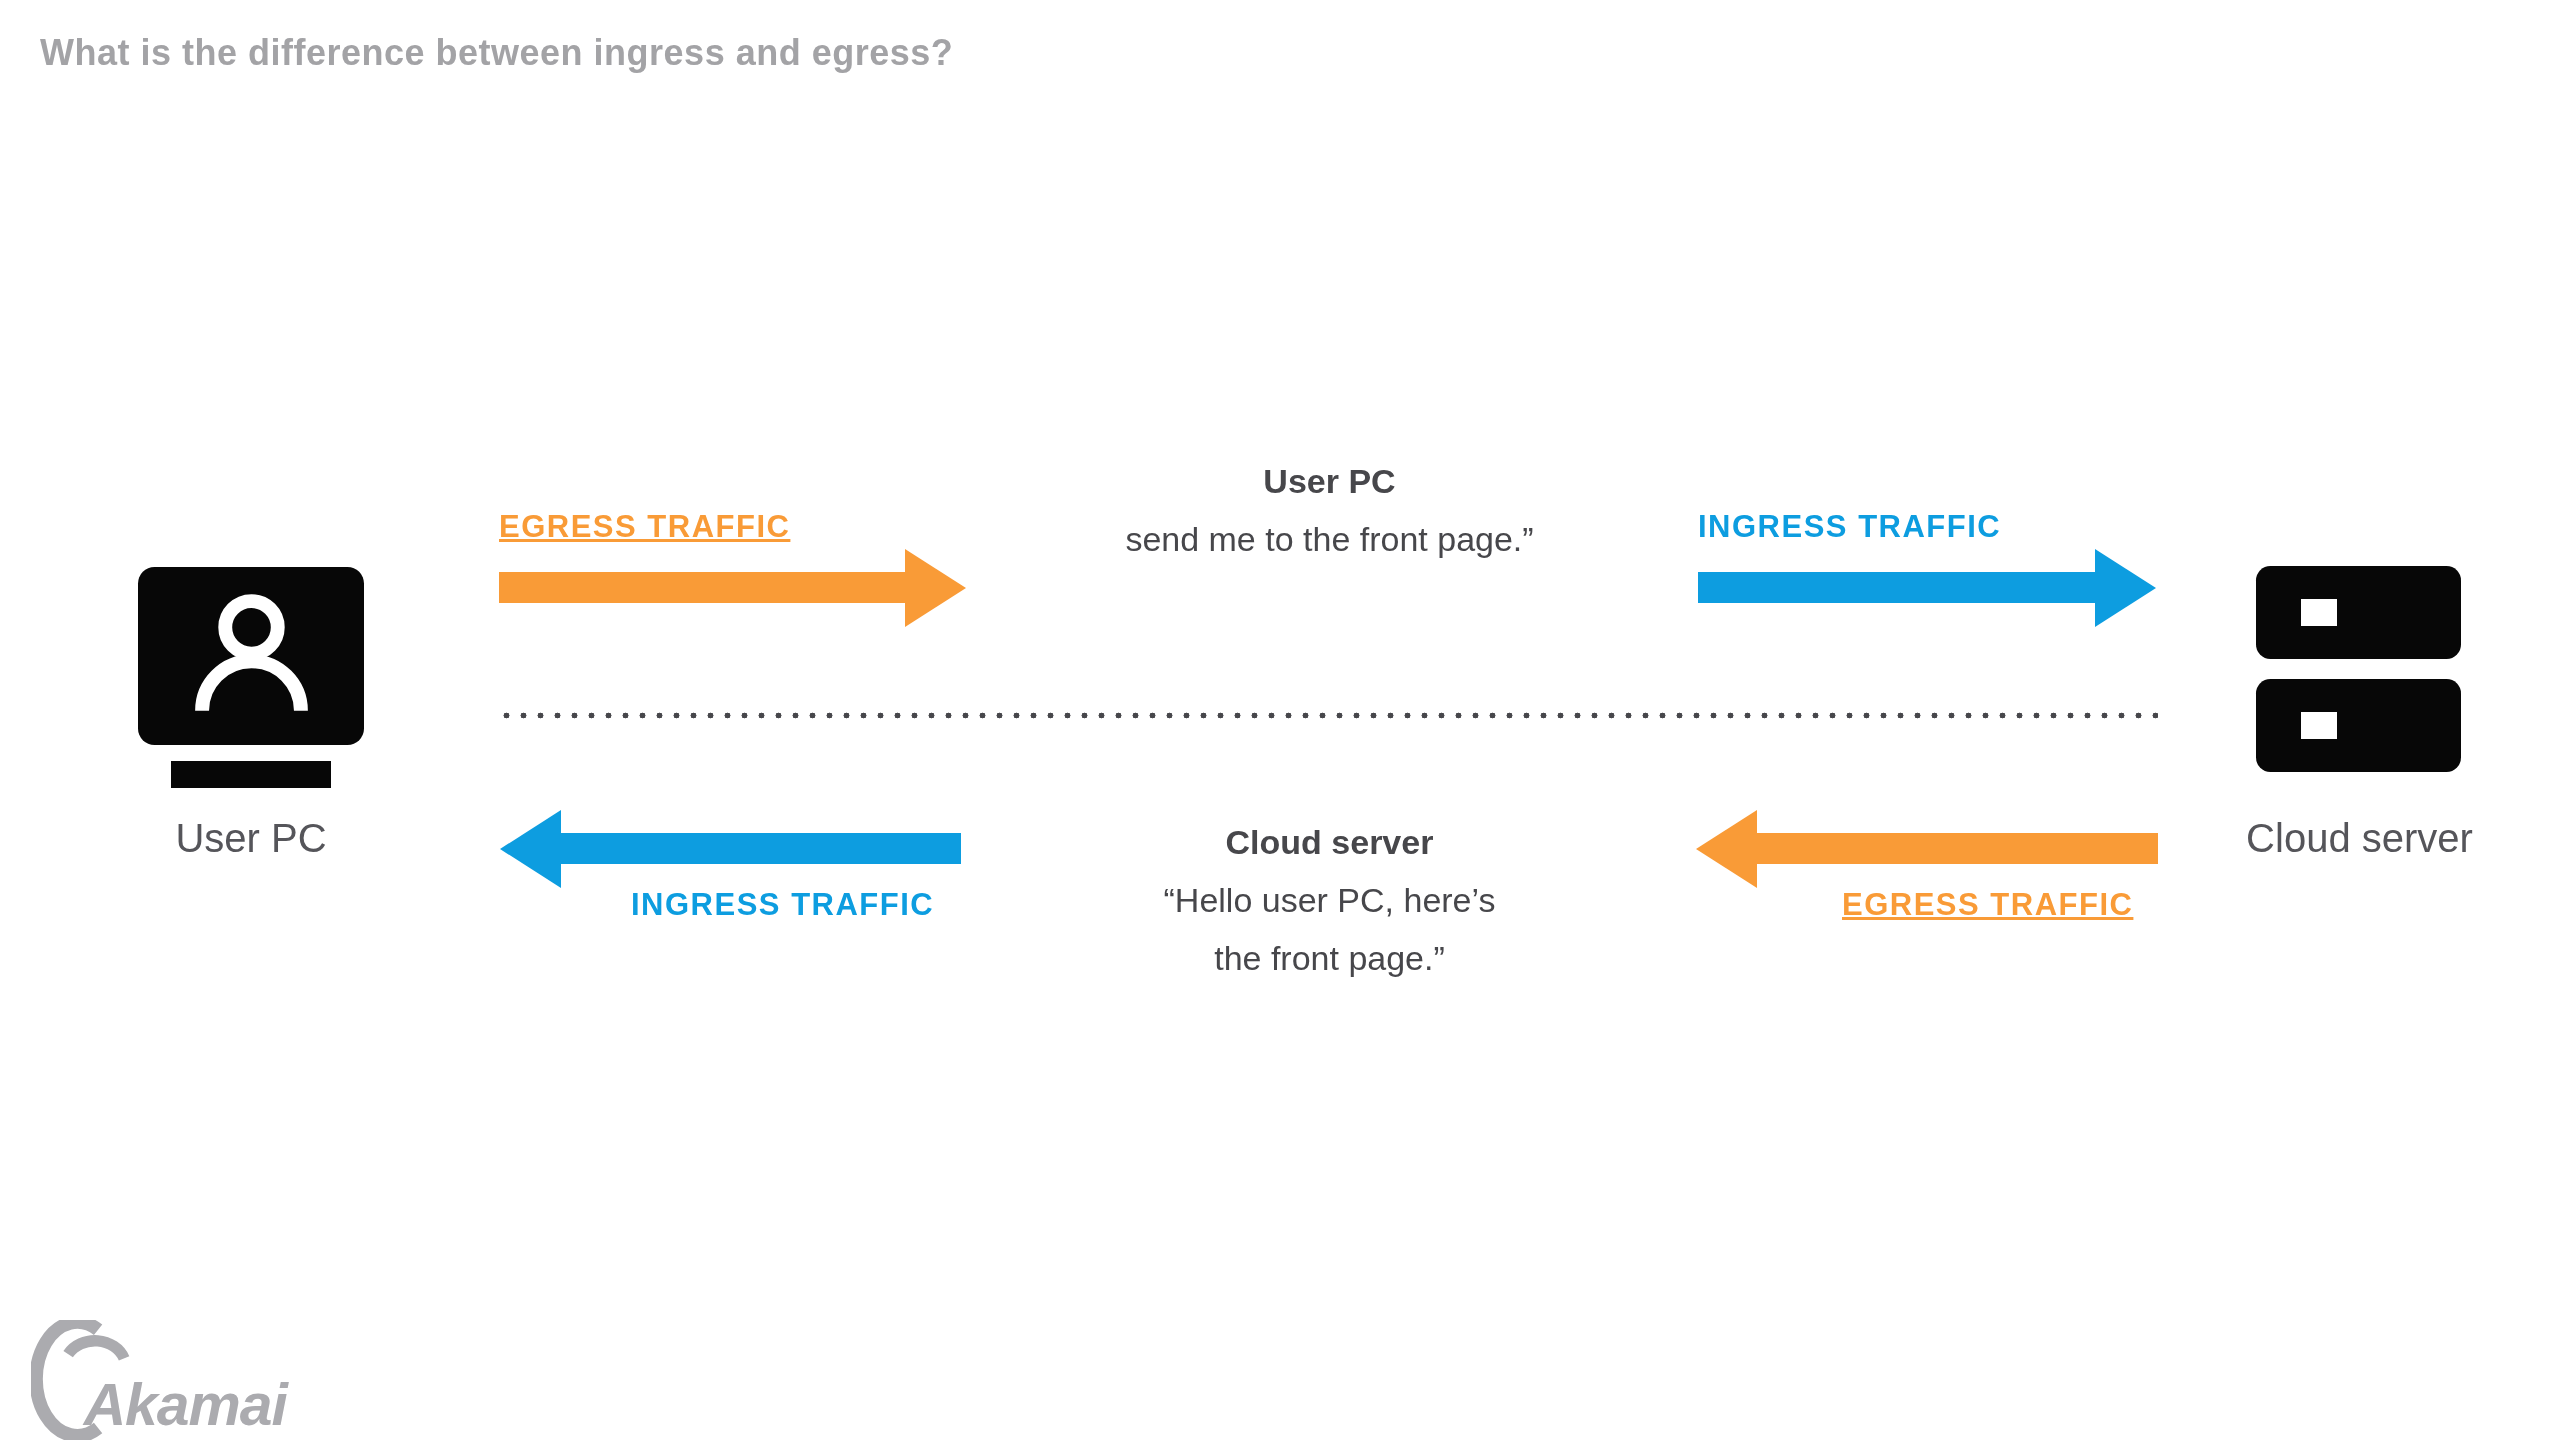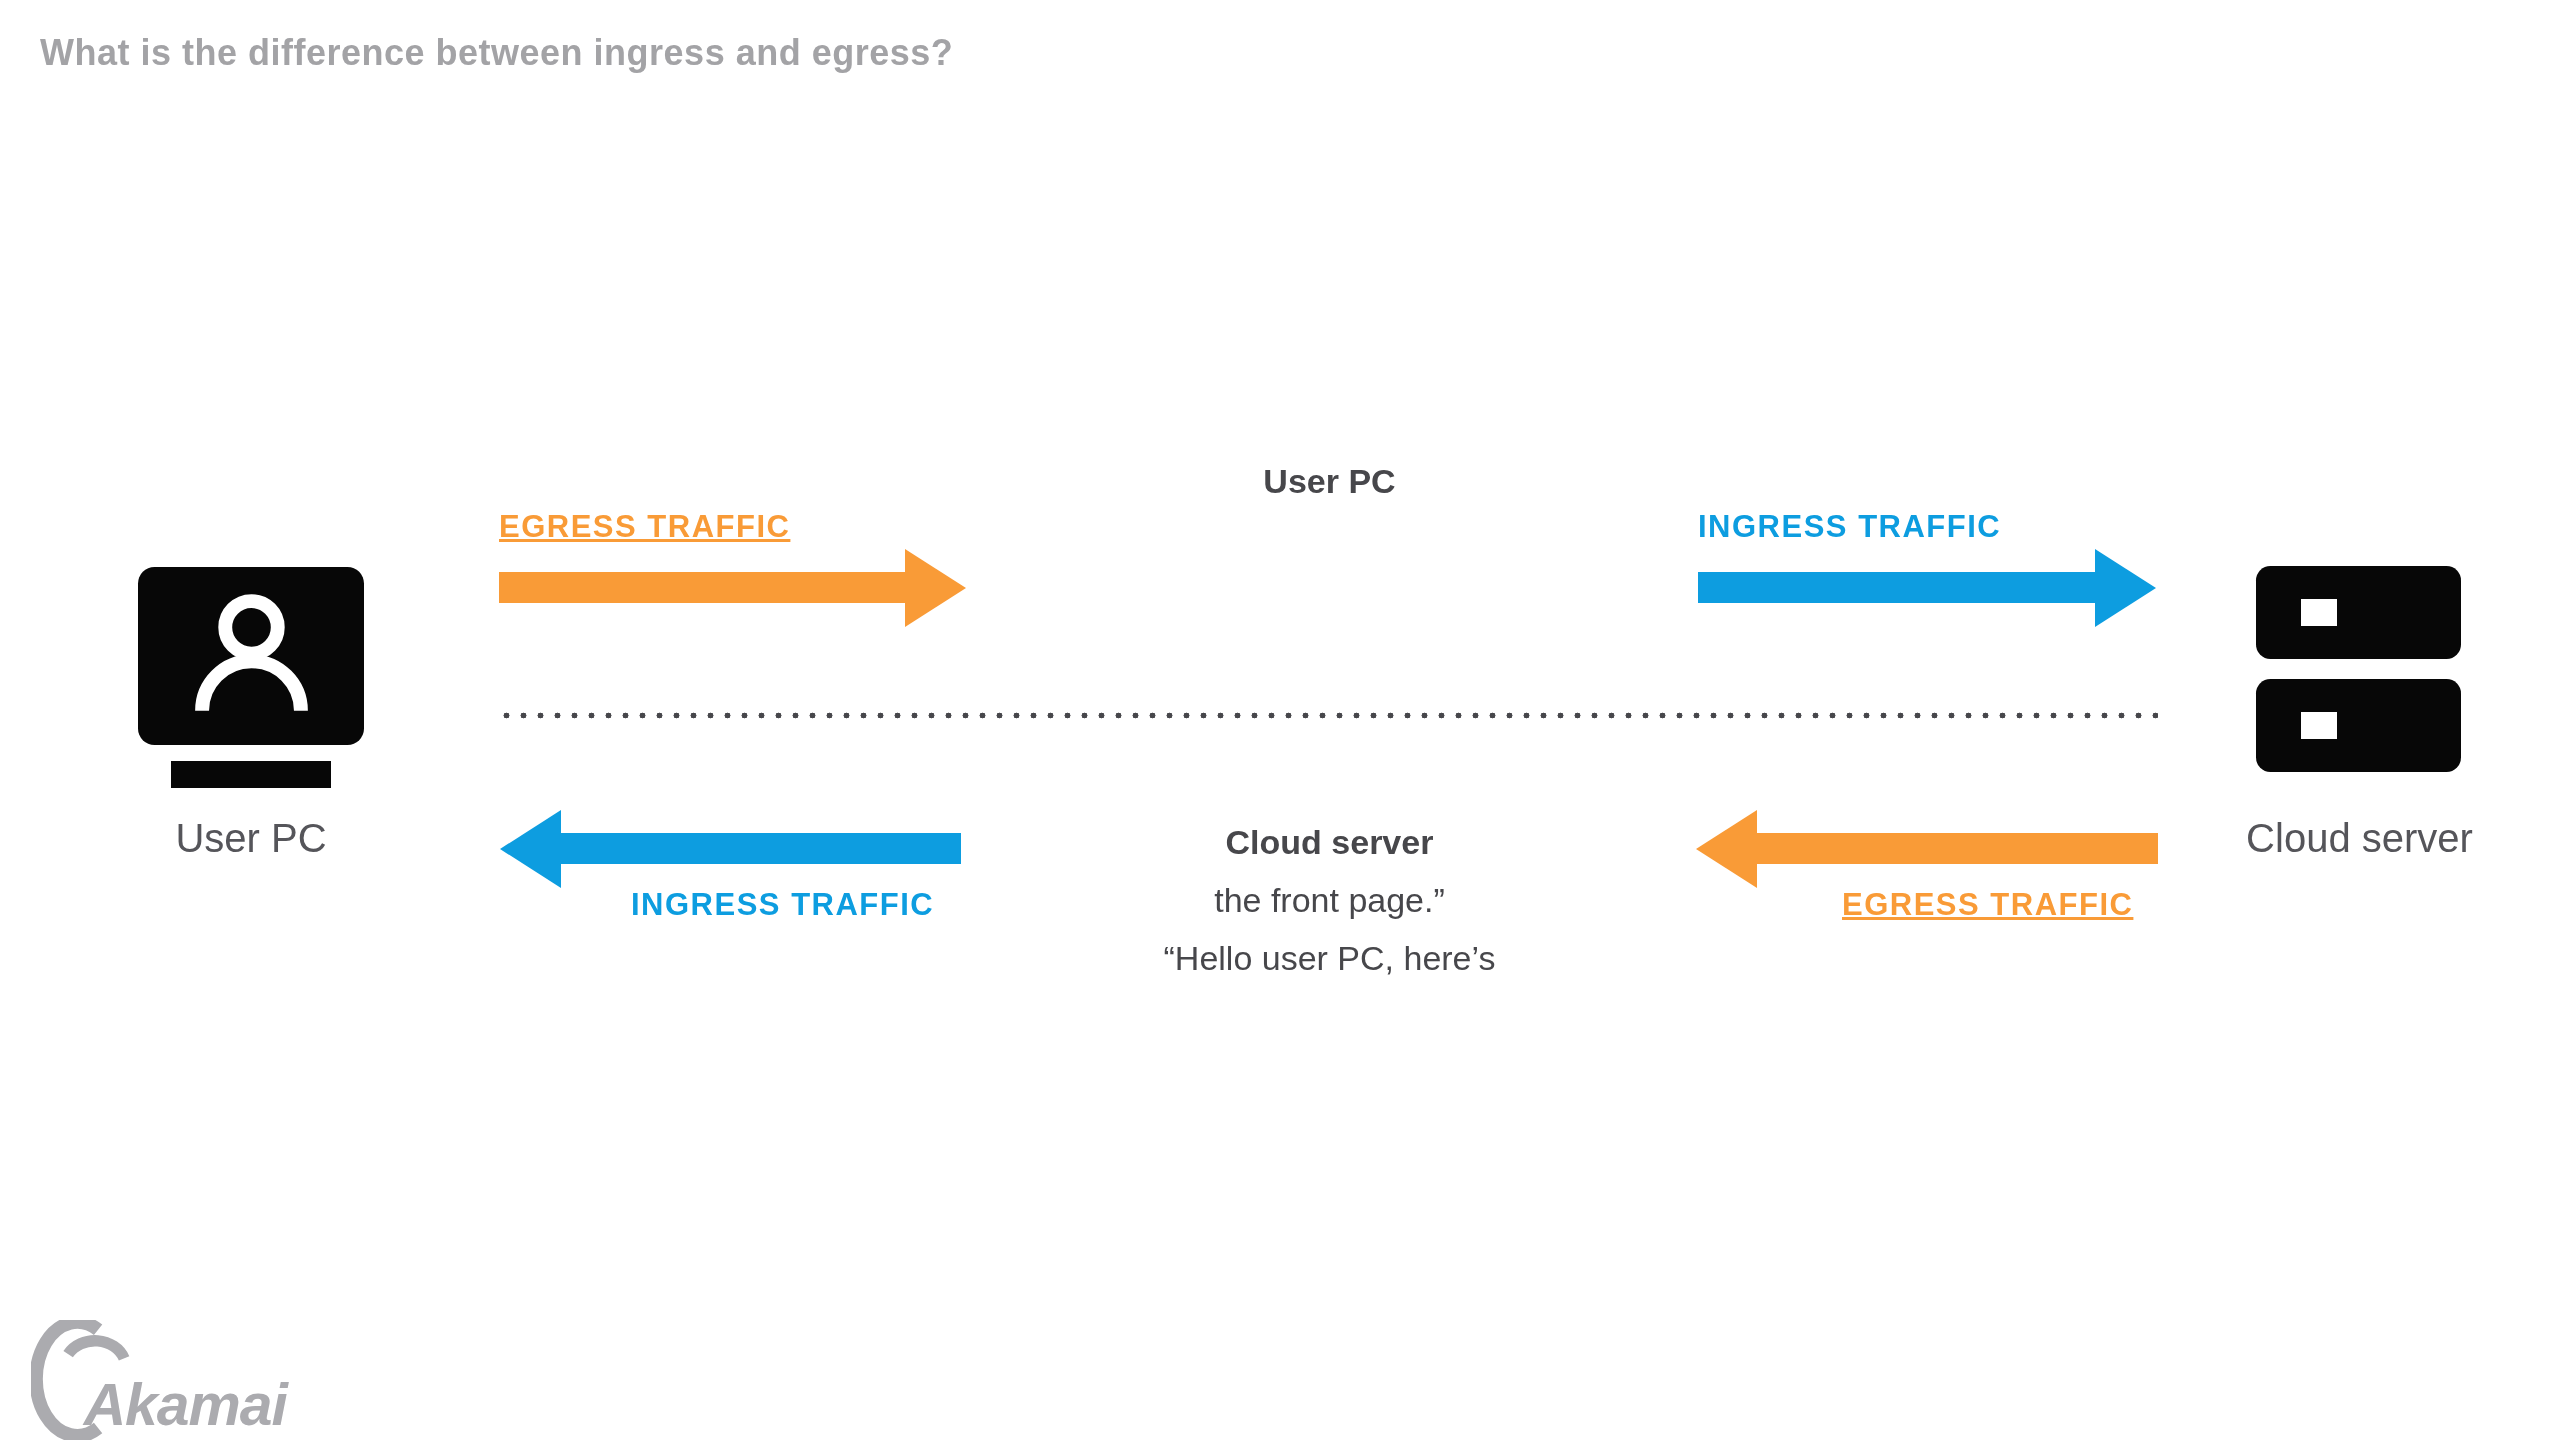--- a/index.html
+++ b/index.html
@@ -104,36 +104,37 @@
   <div class="server-dot d1"></div>
   <div class="server-dot d2"></div>
   <div class="node-label server-label">Cloud server</div>
 
   <div class="traffic-label orange lbl-top-egress">EGRESS TRAFFIC</div>
   <div class="shaft orange top-egress"></div>
   <div class="head right orange top-egress"></div>
 
   <div class="message msg-request">
     <div class="speaker">User PC</div>
+    <div>send me to the front page.”</div>
   </div>
 
   <div class="traffic-label blue lbl-top-ingress">INGRESS TRAFFIC</div>
   <div class="shaft blue top-ingress"></div>
   <div class="head right blue top-ingress"></div>
 
   <div class="dotted"></div>
 
   <div class="head left blue bottom-ingress"></div>
   <div class="shaft blue bottom-ingress"></div>
   <div class="traffic-label blue lbl-bottom-ingress">INGRESS TRAFFIC</div>
 
   <div class="message msg-response">
     <div class="speaker">Cloud server</div>
+    <div>“Hello user PC, here’s</div>
     <div>the front page.”</div>
-    <div>“Hello user PC, here’s</div>
   </div>
 
   <div class="head left orange bottom-egress"></div>
   <div class="shaft orange bottom-egress"></div>
   <div class="traffic-label orange lbl-bottom-egress">EGRESS TRAFFIC</div>
 
   <div class="logo">
     <svg width="289" height="120" viewBox="0 0 280 116">
       <path d="M 65 9.4 A 40 55 0 1 0 65 104.6" fill="none" stroke="#ABABAF" stroke-width="13"></path>
       <path d="M 90.2 37.1 A 30 26 0 0 0 36 33" fill="none" stroke="#ABABAF" stroke-width="11"></path>

